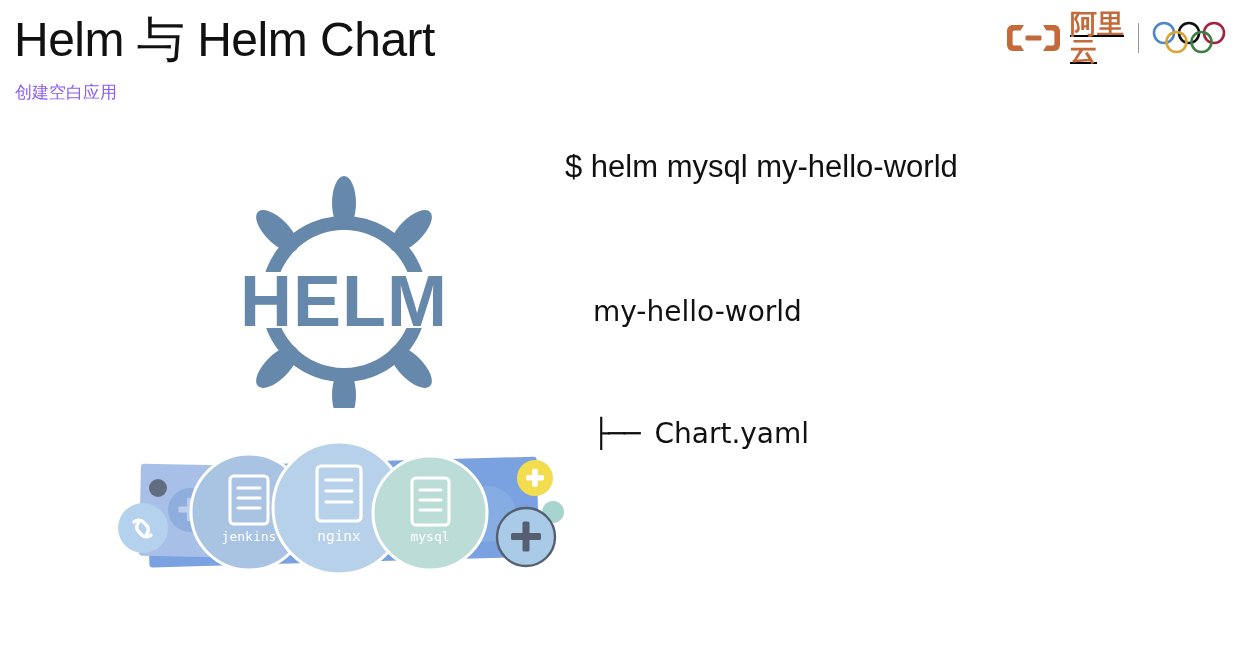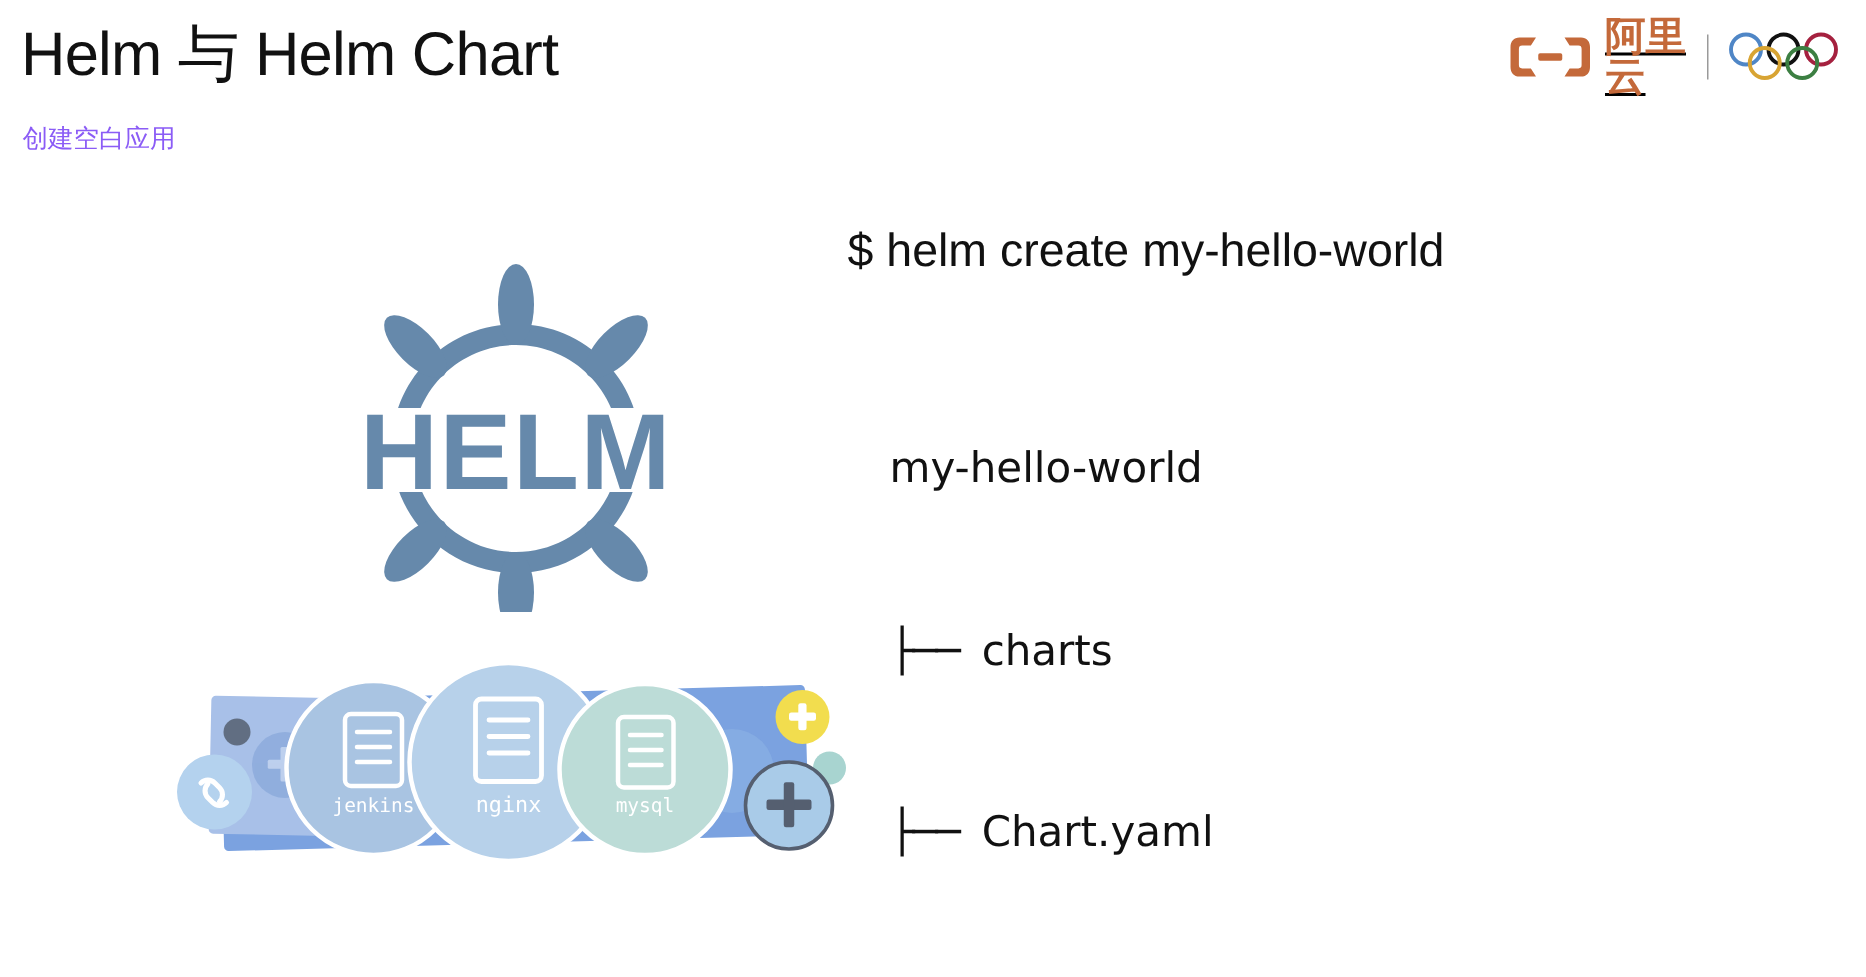--- a/index.html
+++ b/index.html
@@ -20,21 +20,21 @@
   #slide-header {
     position: absolute;
     top: 0; left: 0;
     width: 1244px;
     height: 120px;
   }
   #page-title {
     position: absolute;
     left: 14px;
     top: 14px;
-    font-size: 41px;
+    font-size: 48px;
     font-weight: 400;
     letter-spacing: -0.5px;
     line-height: 1.1;
     color: #111111;
     white-space: nowrap;
   }
   #page-subtitle {
     position: absolute;
     left: 15px;
     top: 81px;
@@ -281,24 +281,23 @@
       <g>
         <circle cx="416" cy="97" r="29" fill="#a9cbe8" stroke="#555f70" stroke-width="2.4"></circle>
         <rect x="401" y="93" width="30" height="7" rx="1.5" fill="#555f70"></rect>
         <rect x="412.5" y="81.5" width="7" height="30" rx="1.5" fill="#555f70"></rect>
       </g>
     </svg>
   </div>
 </div>
 
 <div id="terminal-panel">
-  <div id="command-line">$ helm create my-hello-world</div>
+  <div id="command-line">$ helm mysql my-hello-world</div>
   <div id="file-tree">
     <div class="tree-line"><span class="tree-prefix"></span><span>my-hello-world</span></div>
-    <div class="tree-line"><span class="tree-prefix">├── </span><span>charts</span></div>
     <div class="tree-line"><span class="tree-prefix">├── </span><span>Chart.yaml</span></div>
     
     
     
     
     
     
     
   </div>
 </div>

